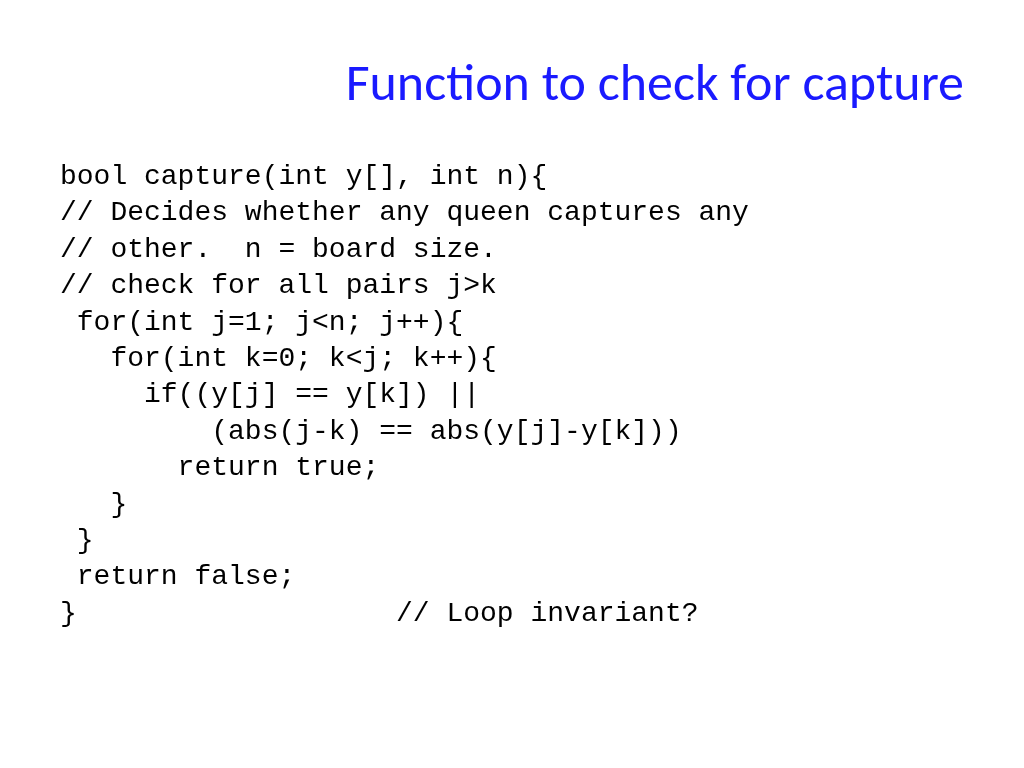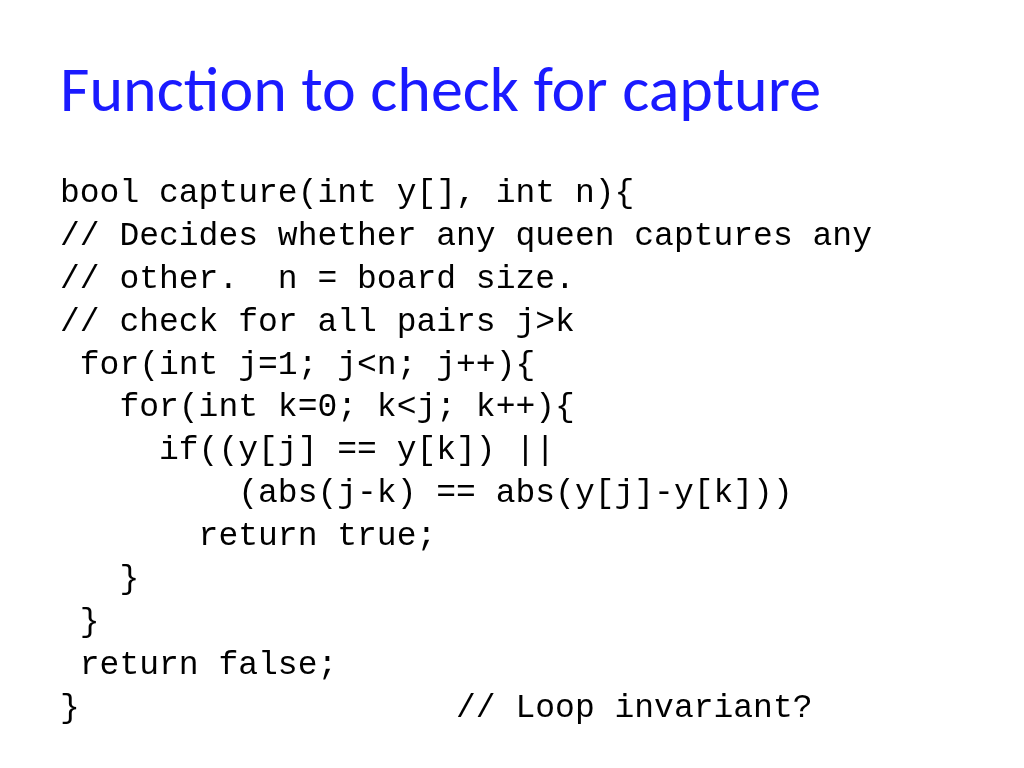--- a/index.html
+++ b/index.html
@@ -14,29 +14,29 @@
       font-family: "Calibri", "Segoe UI", sans-serif;
       overflow: hidden;
     }
     .slide {
       width: 100%;
       height: 100%;
       padding: 50px 60px 40px 60px;
     }
     .title {
       color: #1a1aff;
-      font-size: 64px;
+      font-size: 52px;
       font-weight: 400;
-      text-align: left;
+      text-align: right;
       margin-bottom: 45px;
       font-family: "Calibri", "Segoe UI", sans-serif;
     }
     .code-block {
       font-family: "Courier New", monospace;
-      font-size: 33px;
+      font-size: 28px;
       line-height: 1.3;
       color: #000000;
       white-space: pre;
       letter-spacing: 0px;
     }
   </style>
 </head>
 <body>
 
 <div class="slide">

